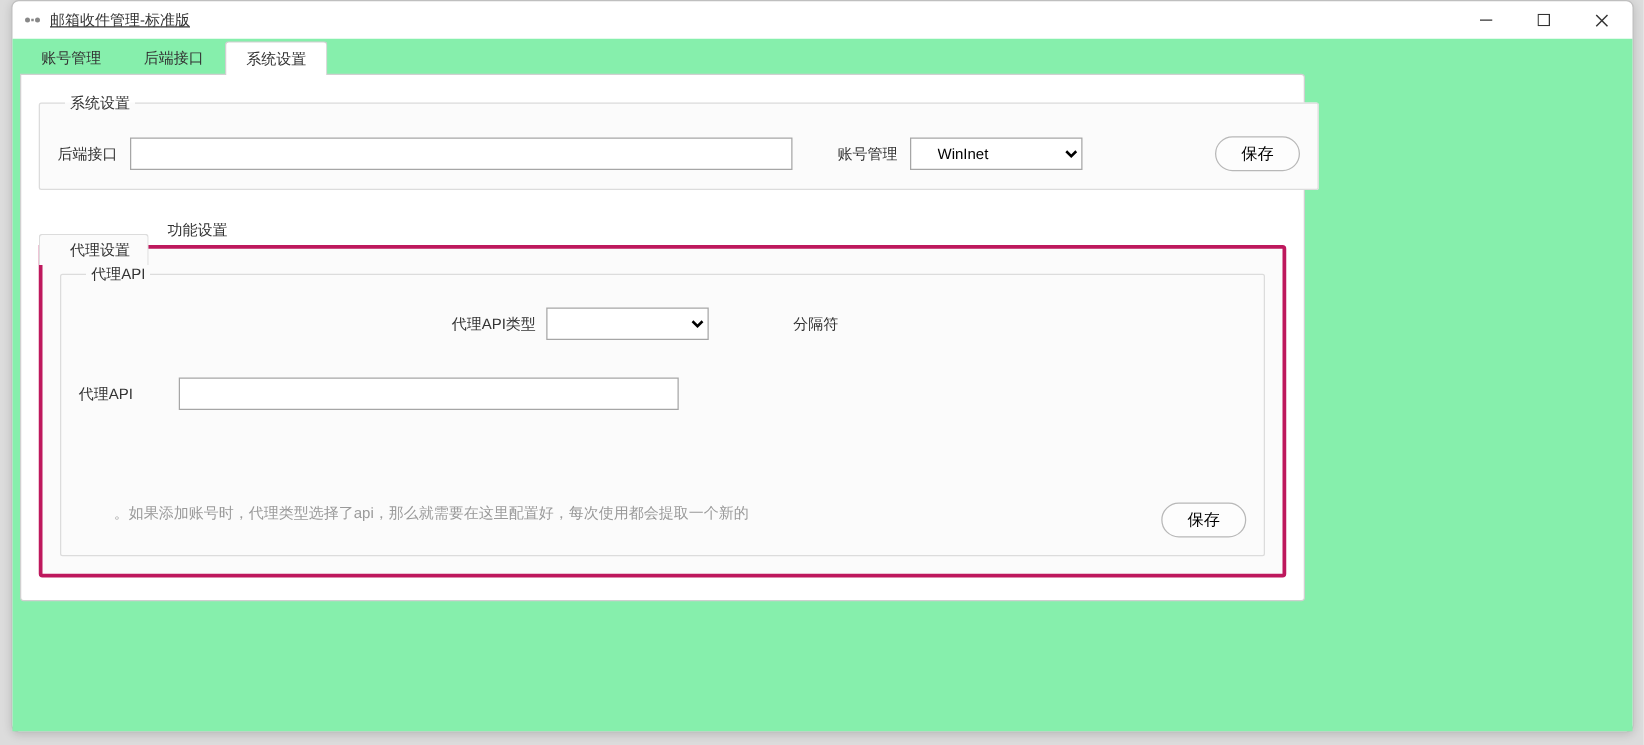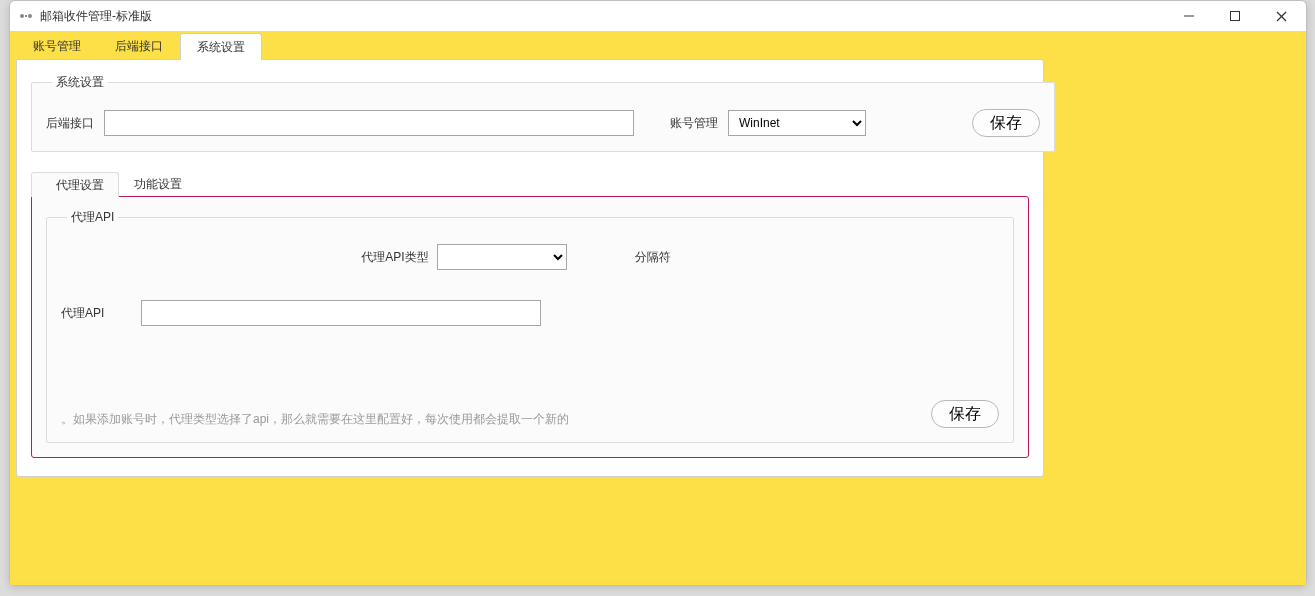--- a/index.html
+++ b/index.html
@@ -22,38 +22,39 @@
       box-shadow: 0 2px 8px rgba(0,0,0,.15);
       display: flex;
       flex-direction: column;
     }
     .title-bar {
       height: 30px;
       display: flex;
       align-items: center;
       padding: 0 2px 0 8px;
       font-size: 12px;
+      text-decoration: underline;
     }
     .title-bar .app-icon {
       width: 16px; height: 16px;
       margin-right: 6px;
       display: inline-flex; align-items: center; justify-content: center;
       font-size: 10px; color: #888;
     }
     .title-bar .title { flex: 0 0 auto; }
     .title-bar .spacer { flex: 1; }
     .win-btns { display: flex; }
     .win-btn {
       width: 46px; height: 30px;
       display: flex; align-items: center; justify-content: center;
       color: #333;
     }
     .win-btn svg { display: block; }
 
-    .client { flex: 1; position: relative; background: #fde047; padding: 2px 6px 8px 6px; }
+    .client { flex: 1; position: relative; background: #86efac; padding: 2px 6px 8px 6px; }
 
     .tabstrip { display: flex; align-items: flex-end; height: 26px; }
     .tab {
       padding: 5px 16px 4px;
       font-size: 12px;
       color: #333;
       border: 1px solid transparent;
       border-bottom: none;
       position: relative;
       cursor: default;
@@ -87,77 +88,77 @@
     }
 
     .row { display: flex; align-items: center; gap: 10px; }
     .lbl { font-size: 12px; color: #333; white-space: nowrap; }
 
     input.text, select.sel {
       height: 26px;
       border: 1px solid #a6a6a6;
       background: #fff;
       font-size: 12px;
-      padding: 0 6px;
+      padding: 0 17px;
       font-family: inherit;
     }
     input.text { }
     select.sel { padding-right: 18px; }
 
     .btn {
       min-width: 68px;
       height: 28px;
       border: 1px solid #b8b8b8;
       background: #fdfdfd;
       border-radius: 14px;
-      font-size: 16px;
+      font-size: 13px;
       cursor: default;
       font-family: inherit;
     }
 
     .inner-tabstrip { display: flex; align-items: flex-end; height: 24px; margin-top: 20px; }
     .inner-tab {
       padding: 4px 14px 3px;
       font-size: 12px;
       color: #333;
       border: 1px solid transparent;
       border-bottom: none;
       cursor: default;
       position: relative;
     }
     .inner-tab.active {
       background: #fbfbfb;
       border-color: #dcdcdc;
       border-radius: 3px 3px 0 0;
       z-index: 2;
-      top: 1px;
+      top: 16px;
       padding-left: 24px;
     }
     .inner-panel {
-      border: 1px solid #be185d;
+      border: 3px solid #be185d;
       border-radius: 0 3px 3px 3px;
       background: #fbfbfb;
       padding: 12px 14px 14px 14px;
     }
 
     .hint {
       font-size: 12px;
       color: #9a9a9a;
     }
 
     .sys-row input.text { width: 530px; }
     .sys-row select.sel { width: 138px; }
     .sys-row .gap1 { width: 16px; }
     .sys-row .gap2 { flex: 0 0 86px; }
 
     .api-type { width: 130px; }
     .delim-sel { width: 134px; }
     .proxy-api-input { width: 400px; }
 
-    .footer-row { display: flex; align-items: flex-end; margin-top: 74px; }
+    .footer-row { display: flex; align-items: flex-start; margin-top: 74px; margin-left: 28px; }
     .footer-row .hint { flex: 0 0 auto; }
     .footer-row .grow { flex: 1; }
   </style>
 </head>
 <body>
 
 <div class="window">
   <div class="title-bar">
     <span class="app-icon">
       <svg width="14" height="14" viewBox="0 0 14 14">

